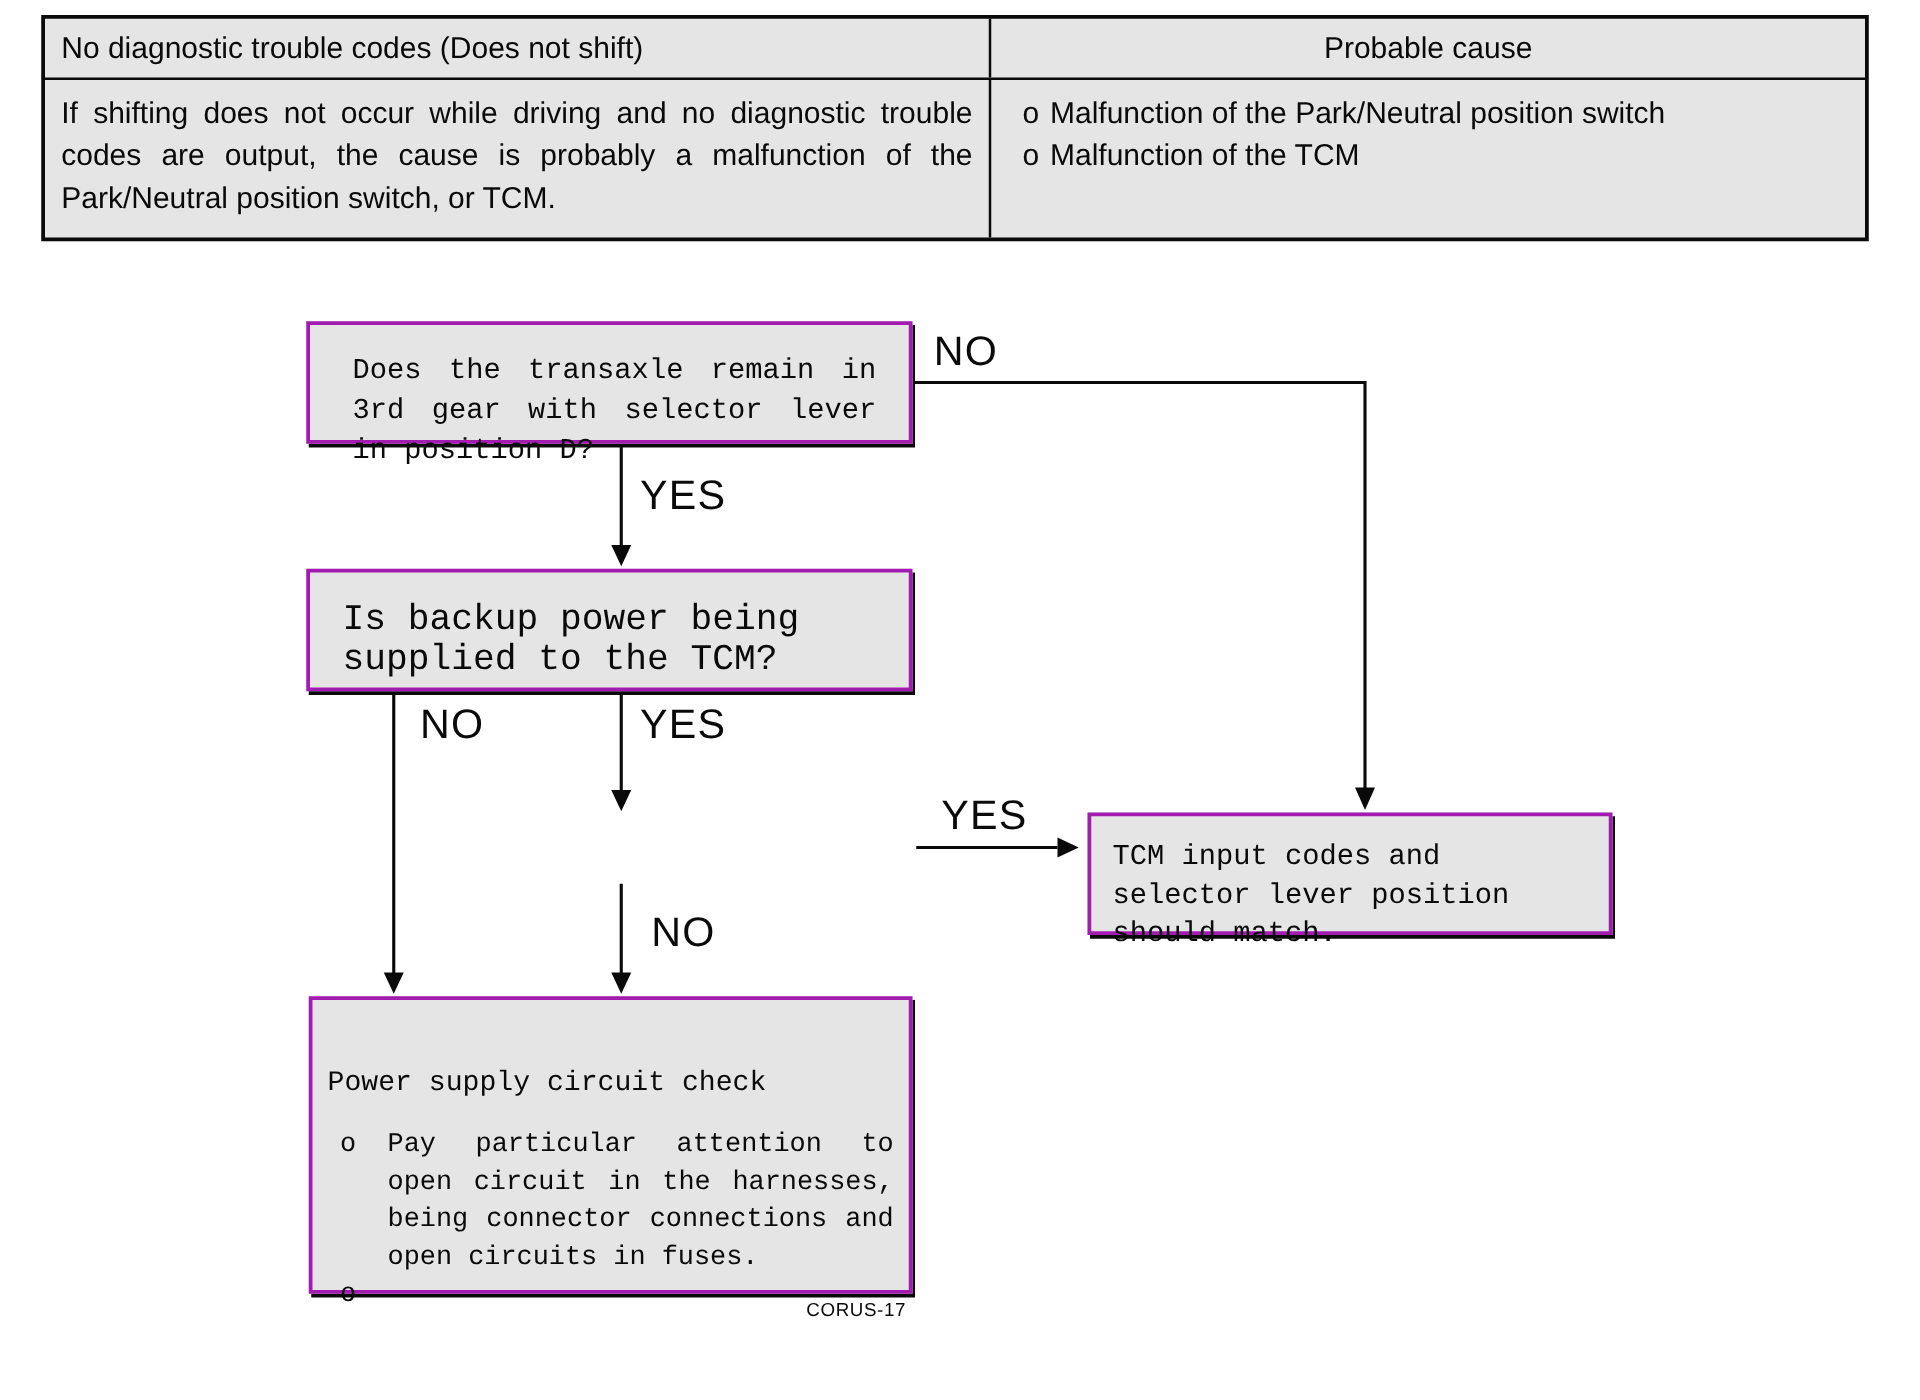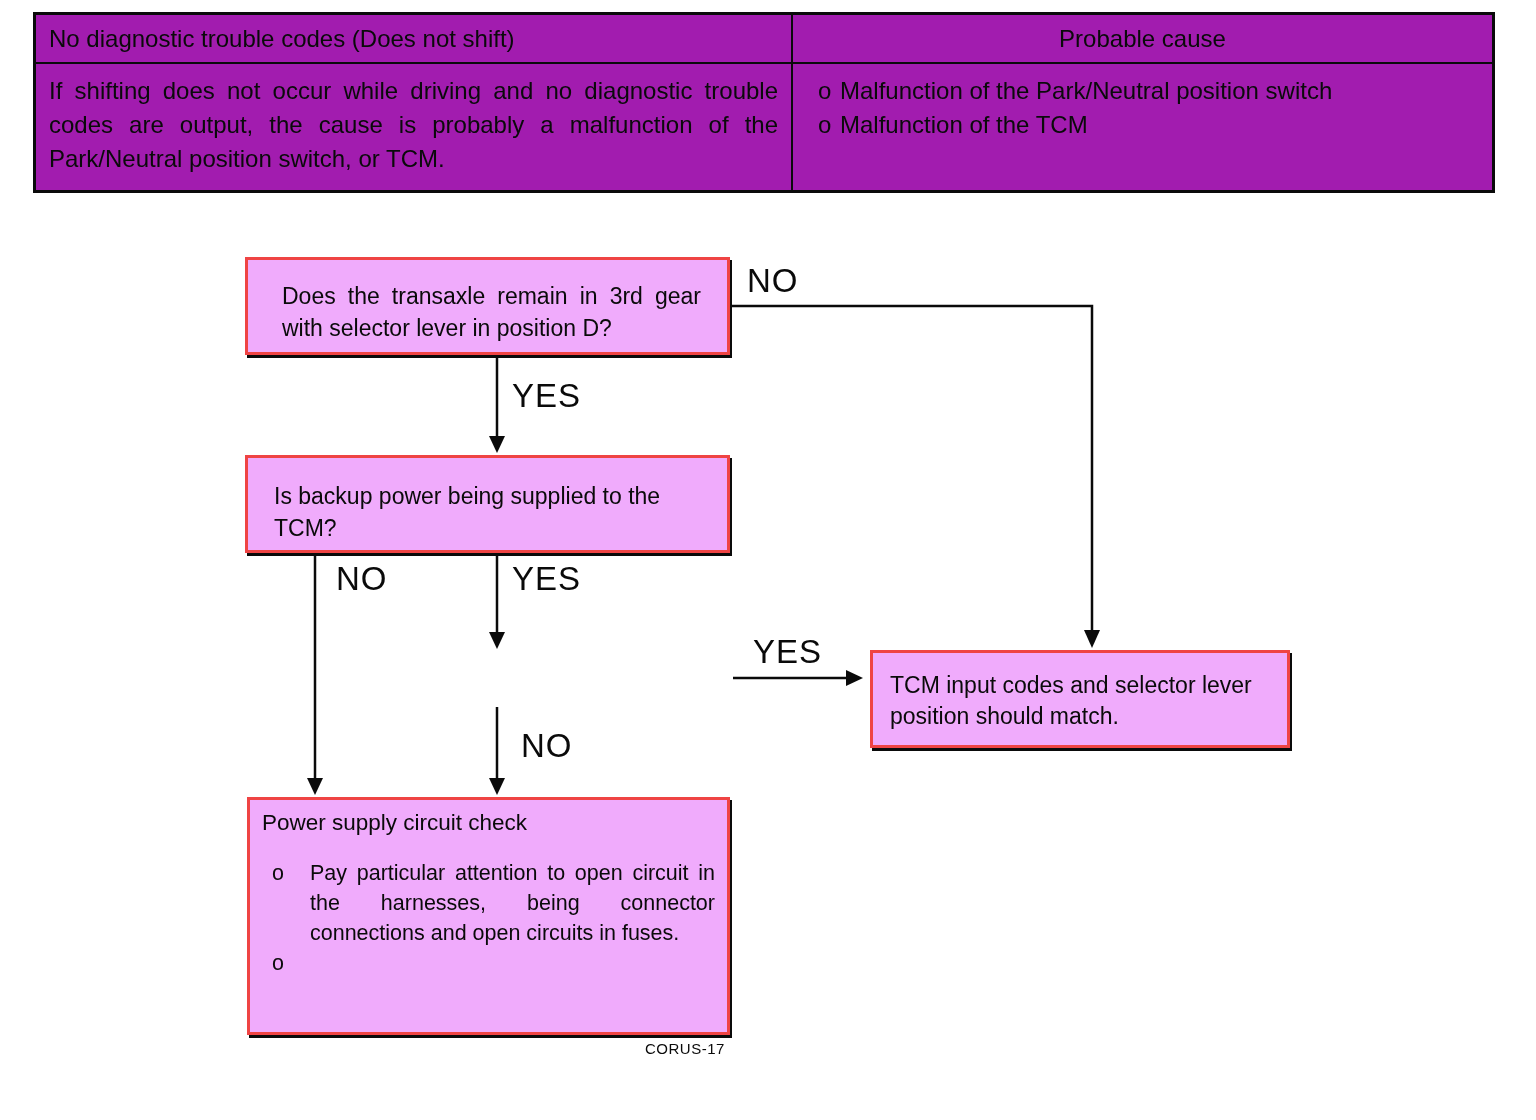--- a/index.html
+++ b/index.html
@@ -17,21 +17,21 @@
     overflow: hidden;
   }
 
   
   .doc-table {
     position: absolute;
     left: 33px;
     top: 12px;
     width: 1456px;
     border: 3px solid #0a0a0a;
-    background: #a21caf;
+    background: #e5e5e5;
   }
   .doc-table .row { display: flex; }
   .doc-table .hdr { border-bottom: 2px solid #0a0a0a; }
   .cell-left {
     width: 757px;
     border-right: 2px solid #0a0a0a;
     box-sizing: border-box;
   }
   .cell-right { flex: 1; box-sizing: border-box; }
   .hdr .cell-left {
@@ -61,35 +61,36 @@
   .cause-item .marker {
     width: 47px;
     padding-left: 25px;
     box-sizing: border-box;
     flex: none;
   }
 
   
   .fc-box {
     position: absolute;
-    background: #f0abfc;
-    border: 3px solid #ef4444;
+    background: #e5e5e5;
+    border: 3px solid #a21caf;
     box-shadow: 2px 3px 0 #0a0a0a;
     box-sizing: border-box;
     z-index: 2;
+    font-family: Liberation Mono, monospace;
   }
   .box-q1 {
     left: 245px; top: 257px; width: 485px; height: 98px;
     padding: 20px 26px 0 34px;
     font-size: 23px; line-height: 32px; text-align: justify;
   }
   .box-q2 {
     left: 245px; top: 455px; width: 485px; height: 98px;
     padding: 22px 40px 0 26px;
-    font-size: 23px; line-height: 32px;
+    font-size: 29px; line-height: 32px;
   }
   .box-q3 {
     left: 327px; top: 651px; width: 406px; height: 55px;
     padding: 12px 0 0 15px;
     font-size: 22px;
     letter-spacing: -0.3px;
   }
   .box-result {
     left: 870px; top: 650px; width: 420px; height: 98px;
     padding: 17px 20px 0 17px;
@@ -97,20 +98,21 @@
   }
   .box-power {
     left: 247px; top: 797px; width: 483px; height: 238px;
     padding: 8px 10px 0 12px;
     font-size: 22px;
   }
   .power-title {
     font-size: 22.5px;
     line-height: 30px;
     margin-bottom: 20px;
+    margin-top: 43px;
   }
   .power-item {
     display: flex;
     font-size: 21.5px;
     line-height: 30px;
   }
   .power-item .marker {
     width: 48px;
     padding-left: 10px;
     box-sizing: border-box;

